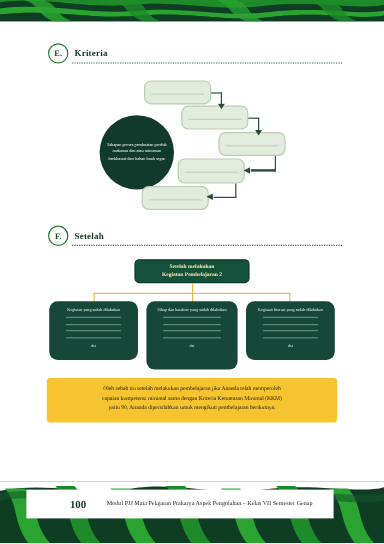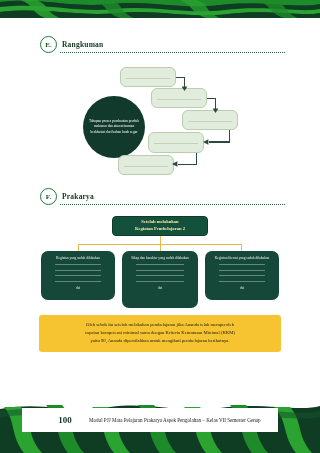--- a/index.html
+++ b/index.html
@@ -112,21 +112,21 @@
       <path d="M0,18 L320,18 L320,13 C302,17 268,9 228,14 C188,19 158,9 118,13 C78,17 45,7 0,12 Z" fill="#0f3d24"></path>
       <path d="M20,0 C35,5 30,12 45,18 L60,18 C44,11 50,5 36,0 Z" fill="#2aa331" opacity=".85"></path>
       <path d="M95,0 C108,6 104,12 120,18 L134,18 C118,11 124,5 112,0 Z" fill="#1e8b2a" opacity=".8"></path>
       <path d="M180,0 C194,6 190,12 206,18 L220,18 C204,11 210,5 197,0 Z" fill="#2aa331" opacity=".75"></path>
       <path d="M258,0 C272,6 268,12 284,18 L298,18 C282,11 288,5 275,0 Z" fill="#1e8b2a" opacity=".8"></path>
     </svg>
   </div>
 
   <div class="section-head" style="left:40px; top:36px;">
     <div class="sec-badge">E.</div>
-    <div class="sec-title">Rangkuman</div>
+    <div class="sec-title">Kriteria</div>
   </div>
   <div class="dotline" style="left:60px; top:52px; width:225px;"></div>
 
   <div class="flow">
 
     <div class="circle-node" style="left:83px; top:96px; width:62px; height:62px;">Tahapan proses pembuatan produk makanan dan atau minuman berkhasiat dari bahan buah segar</div>
 
     <div class="fbox" style="left:120px; top:67px; width:56px; height:20px;">
       <div class="ruleline"></div>
     </div>
@@ -163,21 +163,21 @@
 
     <div class="conn" style="left:196px; top:153px; width:1.3px; height:11.5px;"></div>
     <div class="conn" style="left:178px; top:163.5px; width:19px; height:1.3px;"></div>
     <svg style="position:absolute; left:172px; top:161.2px; width:6px; height:6px;" viewBox="0 0 6 6">
       <polygon points="0,3 5.4,0.3 5.4,5.7" fill="#2e4a3a"></polygon>
     </svg>
   </div>
 
   <div class="section-head" style="left:40px; top:188px;">
     <div class="sec-badge">F.</div>
-    <div class="sec-title">Prakarya</div>
+    <div class="sec-title">Setelah</div>
   </div>
   <div class="dotline" style="left:60px; top:204px; width:225px;"></div>
 
   <div class="head-box" style="left:112px; top:216px; width:96px; height:20px;">
     <div>
       <div>Setelah melakukan</div>
       <div>Kegiatan Pembelajaran 2</div>
     </div>
   </div>
 

